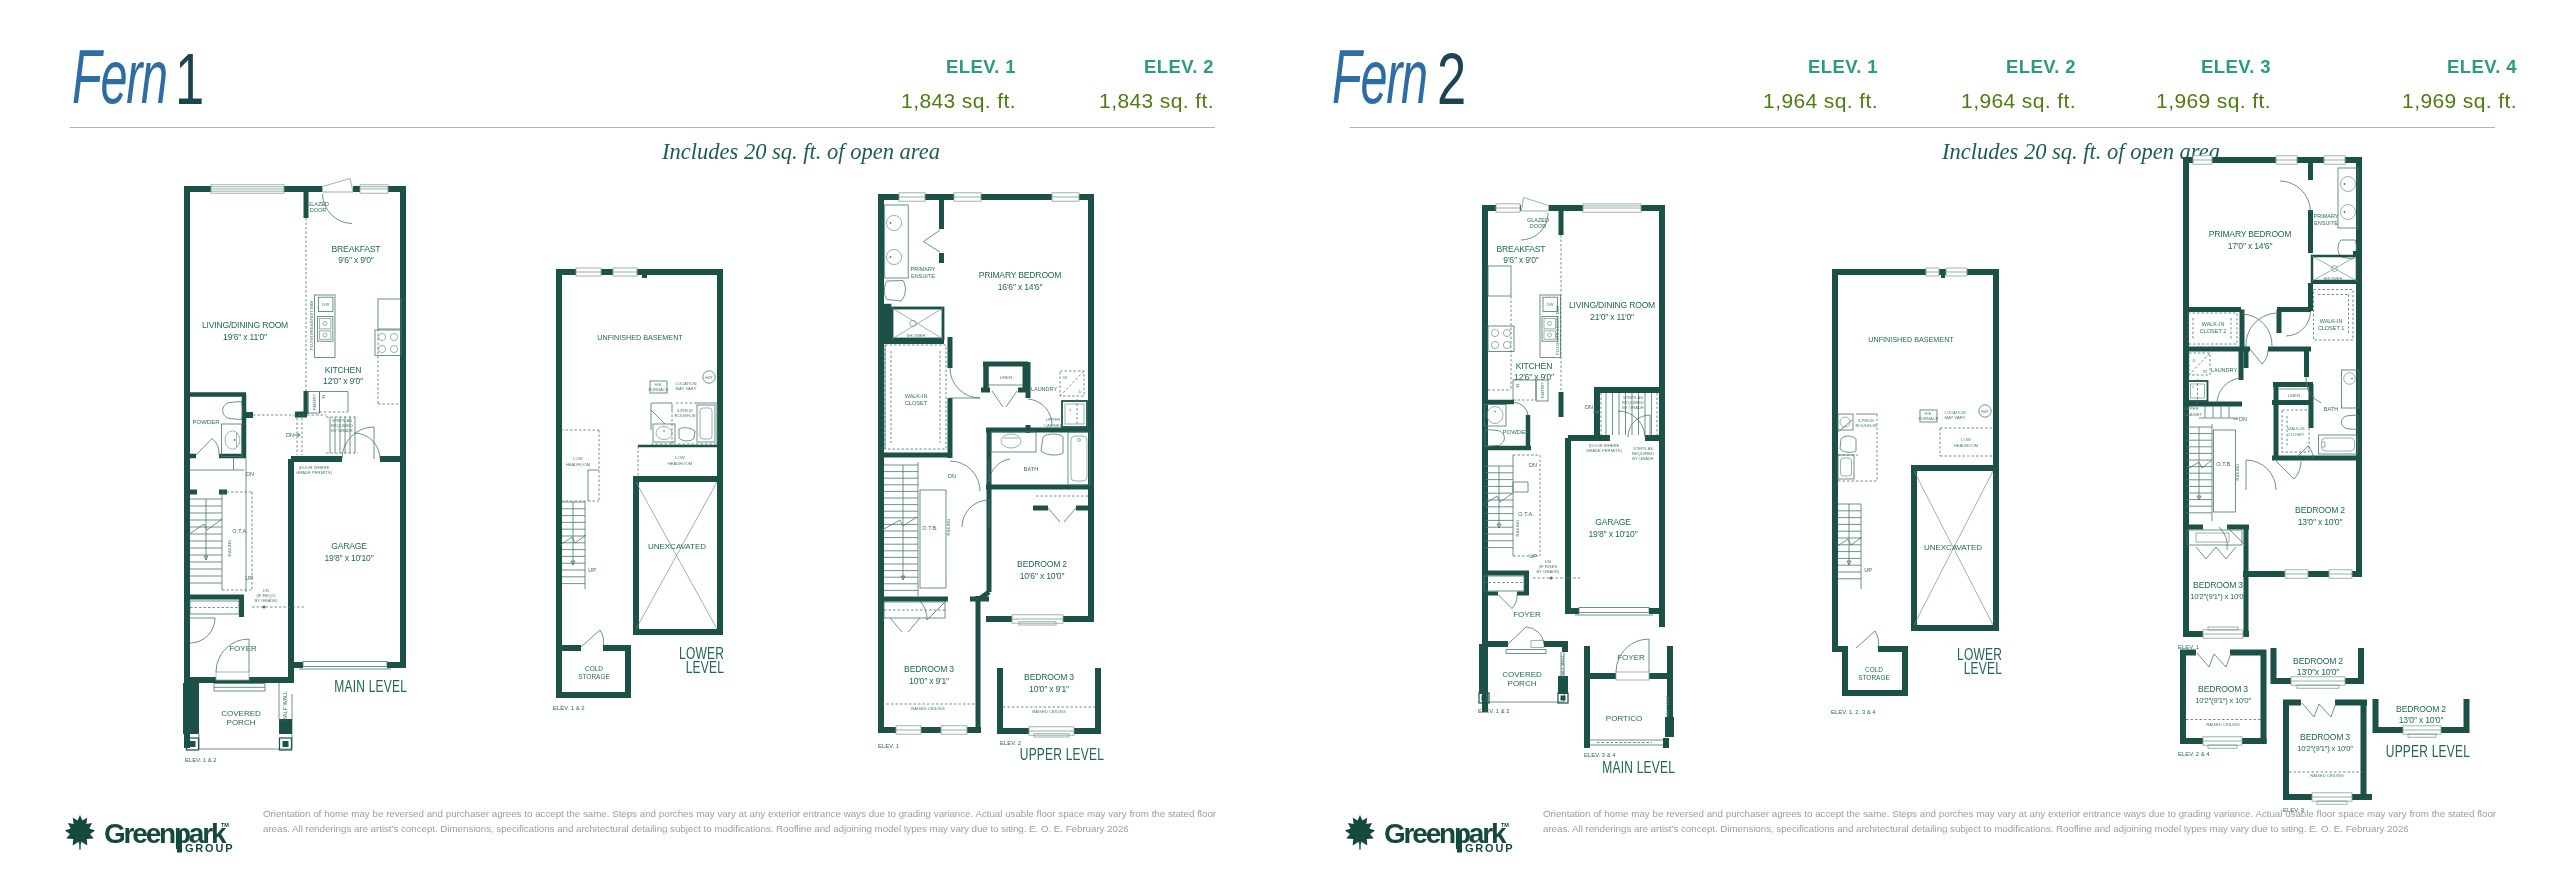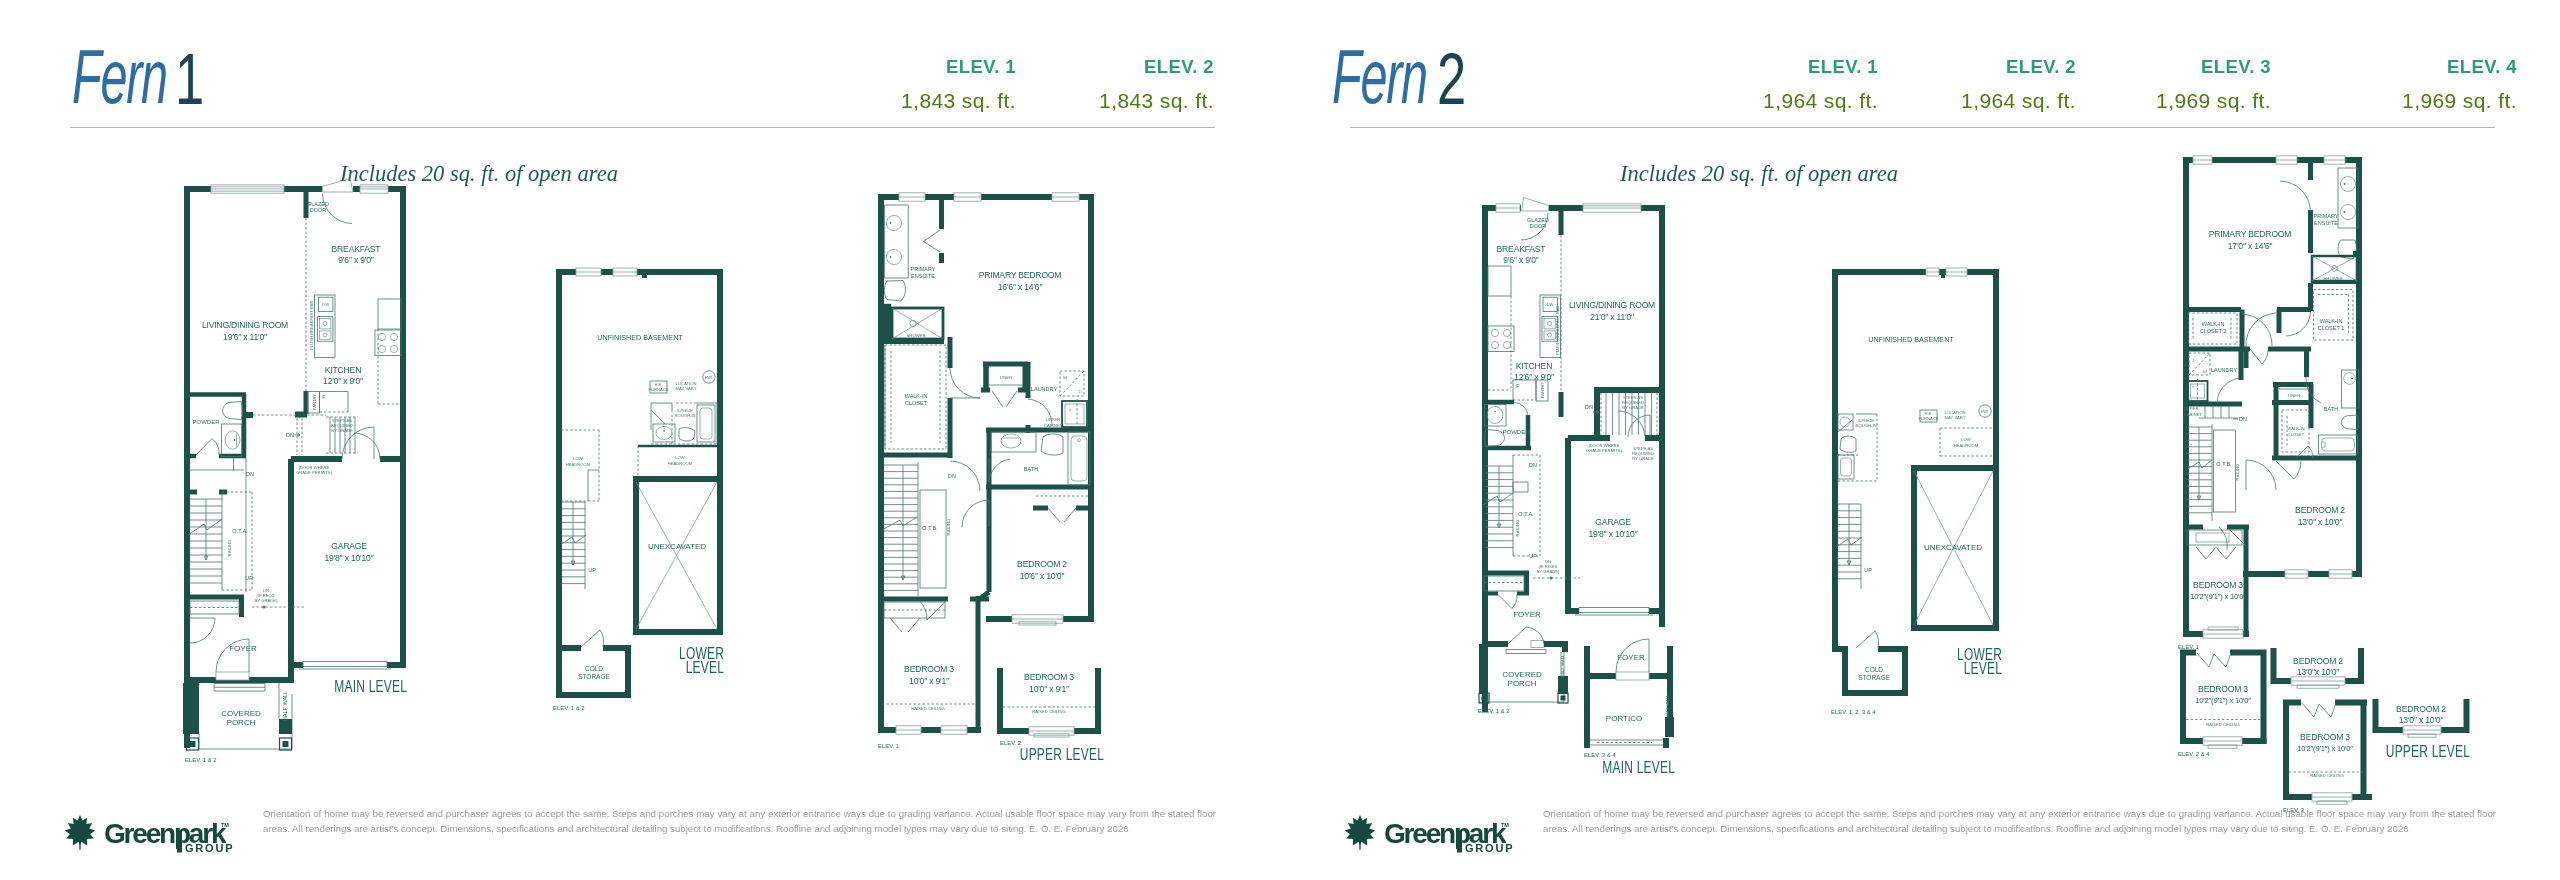--- a/index.html
+++ b/index.html
@@ -4,21 +4,21 @@
 <style>
 html,body{margin:0;padding:0;background:#fff;}
 #page{position:relative;width:2560px;height:880px;background:#fff;font-family:"Liberation Sans",sans-serif;overflow:hidden;}
 .title{position:absolute;top:39px;font-family:Liberation Sans, sans-serif;font-size:76px;line-height:76px;color:#2e6da4;font-style:italic;letter-spacing:-2px;white-space:nowrap;}
 .title .fern{display:inline-block;transform:scaleX(0.64);transform-origin:0 0;}
 .title .num{font-style:normal;color:#1c4450;letter-spacing:0;font-size:73px;display:inline-block;transform:scaleX(0.72);transform-origin:0 0;}
 .elevcol{position:absolute;top:56px;width:200px;text-align:right;}
 .elevcol .e{font-weight:bold;font-size:18.5px;color:#2a9c7b;letter-spacing:0.4px;}
 .elevcol .s{font-size:21px;color:#4d7c0f;margin-top:11px;letter-spacing:0.4px;}
 .rule{position:absolute;height:1px;background:#a9b4b4;}
-.includes{position:absolute;font-family:"Liberation Serif",serif;font-style:italic;font-size:22.5px;line-height:23px;color:#1d5c52;width:600px;text-align:left;top:162px;}
+.includes{position:absolute;font-family:"Liberation Serif",serif;font-style:italic;font-size:22.5px;line-height:23px;color:#1d5c52;width:600px;text-align:right;top:140px;}
 .disc{position:absolute;top:806px;width:953px;font-size:9.8px;line-height:15px;color:#9c9da0;text-align:justify;letter-spacing:-0.05px;}
 svg text{font-family:"Liberation Sans",sans-serif;}
 .lbl{font-size:8.6px;letter-spacing:-0.2px;fill:#20695a;text-anchor:middle;}
 .lb2{font-size:8px;fill:#20695a;text-anchor:middle;}
 .sm{font-size:5.5px;fill:#2a6e5f;text-anchor:middle;}
 .tn{font-size:4.2px;fill:#4a7d70;text-anchor:middle;}
 .ev{font-size:5.9px;fill:#256b5e;}
 .lvl{font-size:12px;fill:#21655a;letter-spacing:0.2px;text-anchor:end;}
 .w{stroke:#1c5148;fill:none;}
 .wf{fill:#1c5148;stroke:none;}

